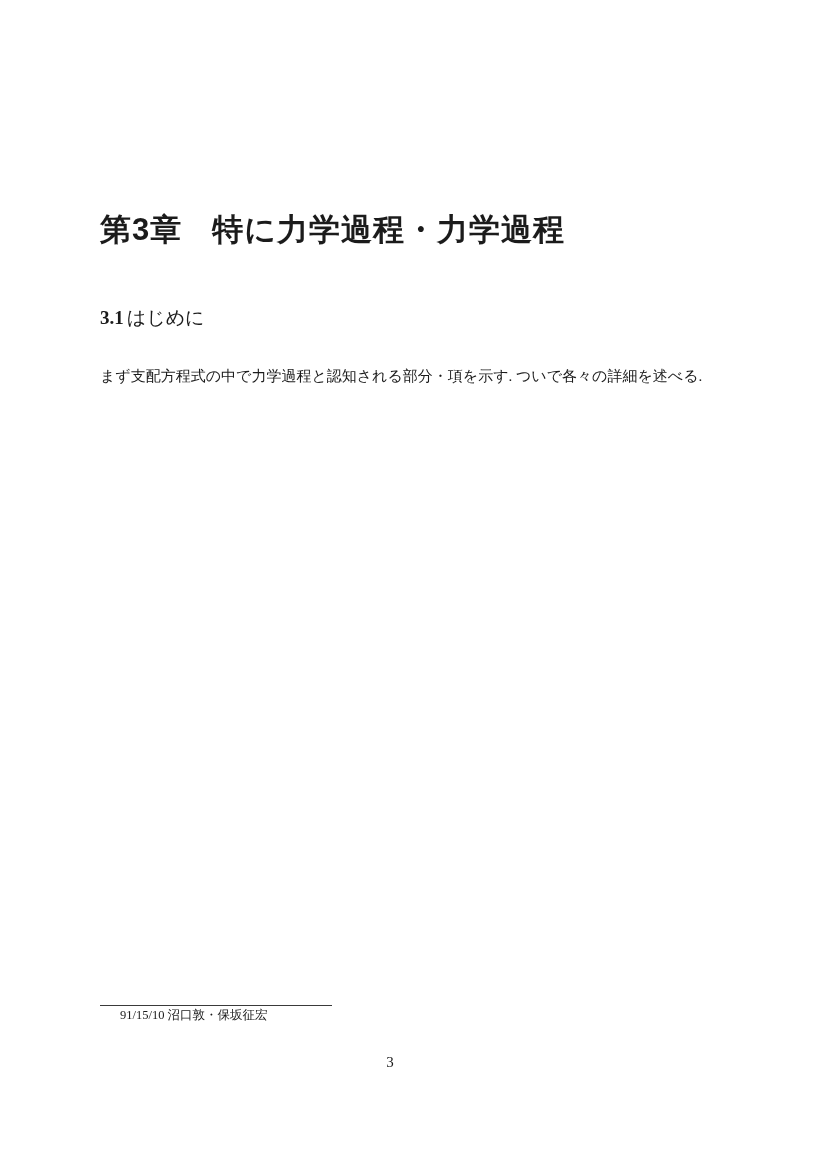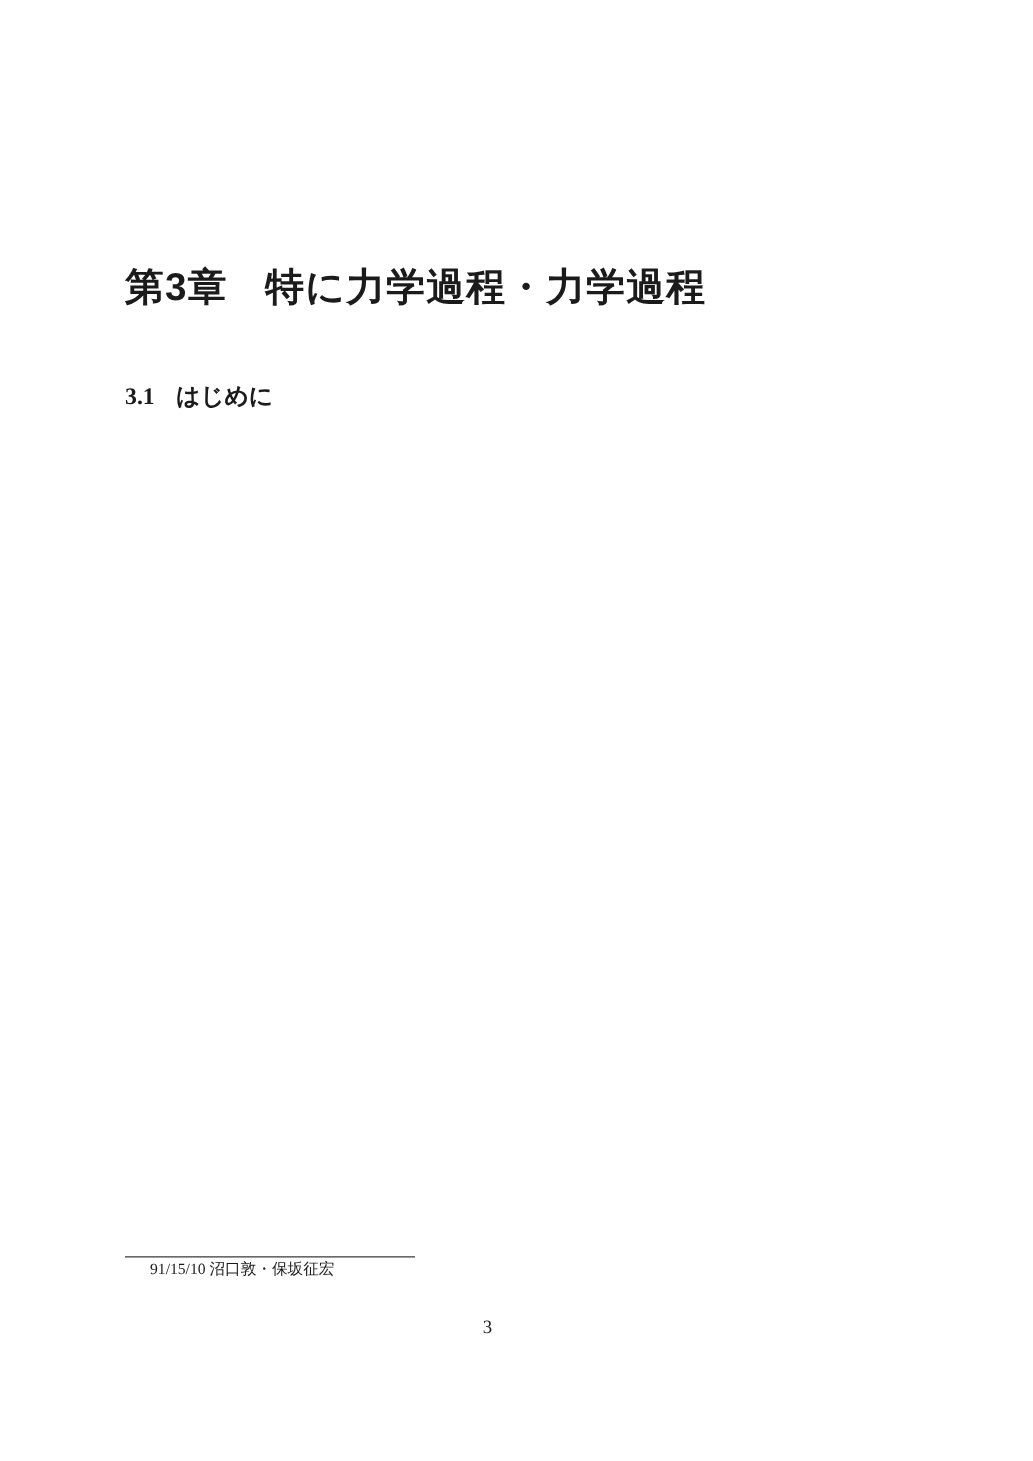--- a/index.html
+++ b/index.html
@@ -43,22 +43,22 @@
     font-weight: bold;
     line-height: 1.2;
     white-space: nowrap;
   }
   .section-number {
     font-family: "Liberation Serif", "DejaVu Serif", serif;
     font-weight: bold;
   }
   .section-title {
     font-family: "Liberation Sans", "DejaVu Sans", sans-serif;
-    font-weight: bold;
-    margin-left: 17px;
+    font-weight: normal;
+    margin-left: 3px;
   }
   .body-par {
     position: absolute;
     left: 100px;
     width: 600px;
     font-size: 15px;
     line-height: 1.3;
     margin: 0;
     white-space: nowrap;
   }
@@ -116,20 +116,21 @@
 
   <h1 class="chapter-heading">
     <span class="chapter-number">第3章</span><span class="chapter-title">特に力学過程・力学過程</span>
   </h1>
 
   <h2 class="section-heading">
     <span class="section-number">3.1</span><span class="section-title">はじめに</span>
   </h2>
 
 
+  <p class="body-par par-2">まず支配方程式の中で力学過程と認知される部分・項を示す. ついで各々の詳細を述べる.</p>
 
   <div class="footnote-rule"></div>
 
   <div class="attribution-line">91/15/10 沼口敦・保坂征宏</div>
 
 
   <div class="page-number">3</div>
 
 </div>
 

